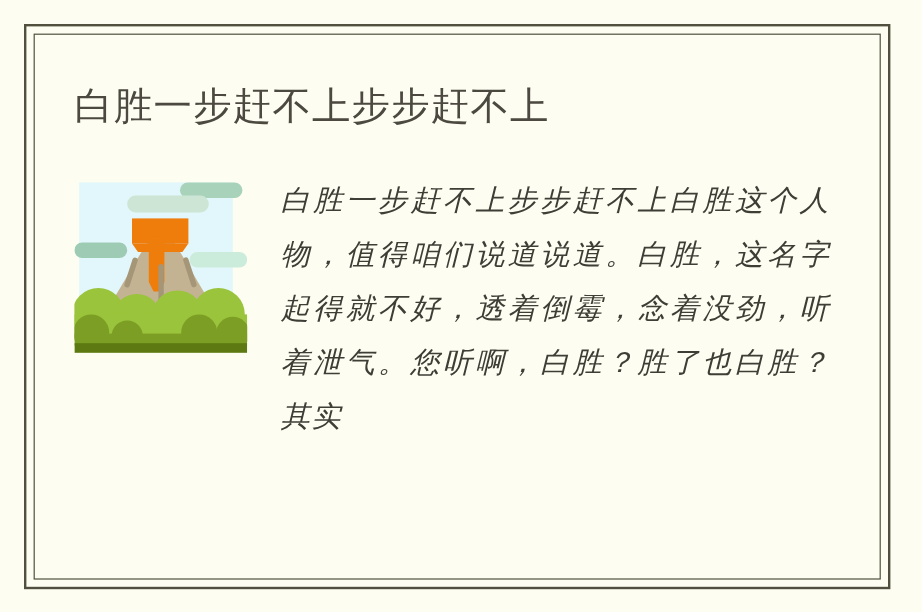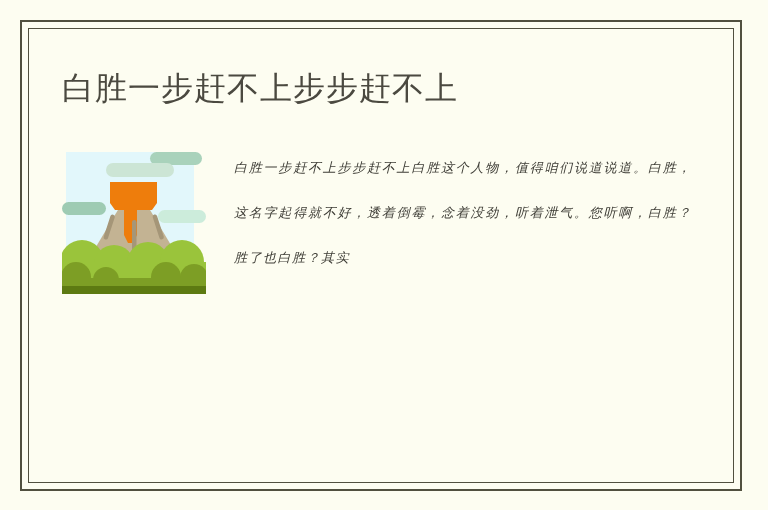--- a/index.html
+++ b/index.html
@@ -60,21 +60,21 @@
     width:144px; height:152px;
     flex:0 0 144px;
     margin-top:5px;
   }
   .illus svg { display:block; width:144px; height:152px; }
 
   
   .article {
     flex:1 1 auto;
     margin-left:28px;
-    font-size:13px;
+    font-size:24px;
     line-height:45px;
     color:#3e3d36;
     letter-spacing:1.5px;
     text-align:justify;
     font-family:"DejaVu Sans", sans-serif;
     font-style:italic;
     font-weight:400;
   }
   .article p { margin:0; }
 </style>

